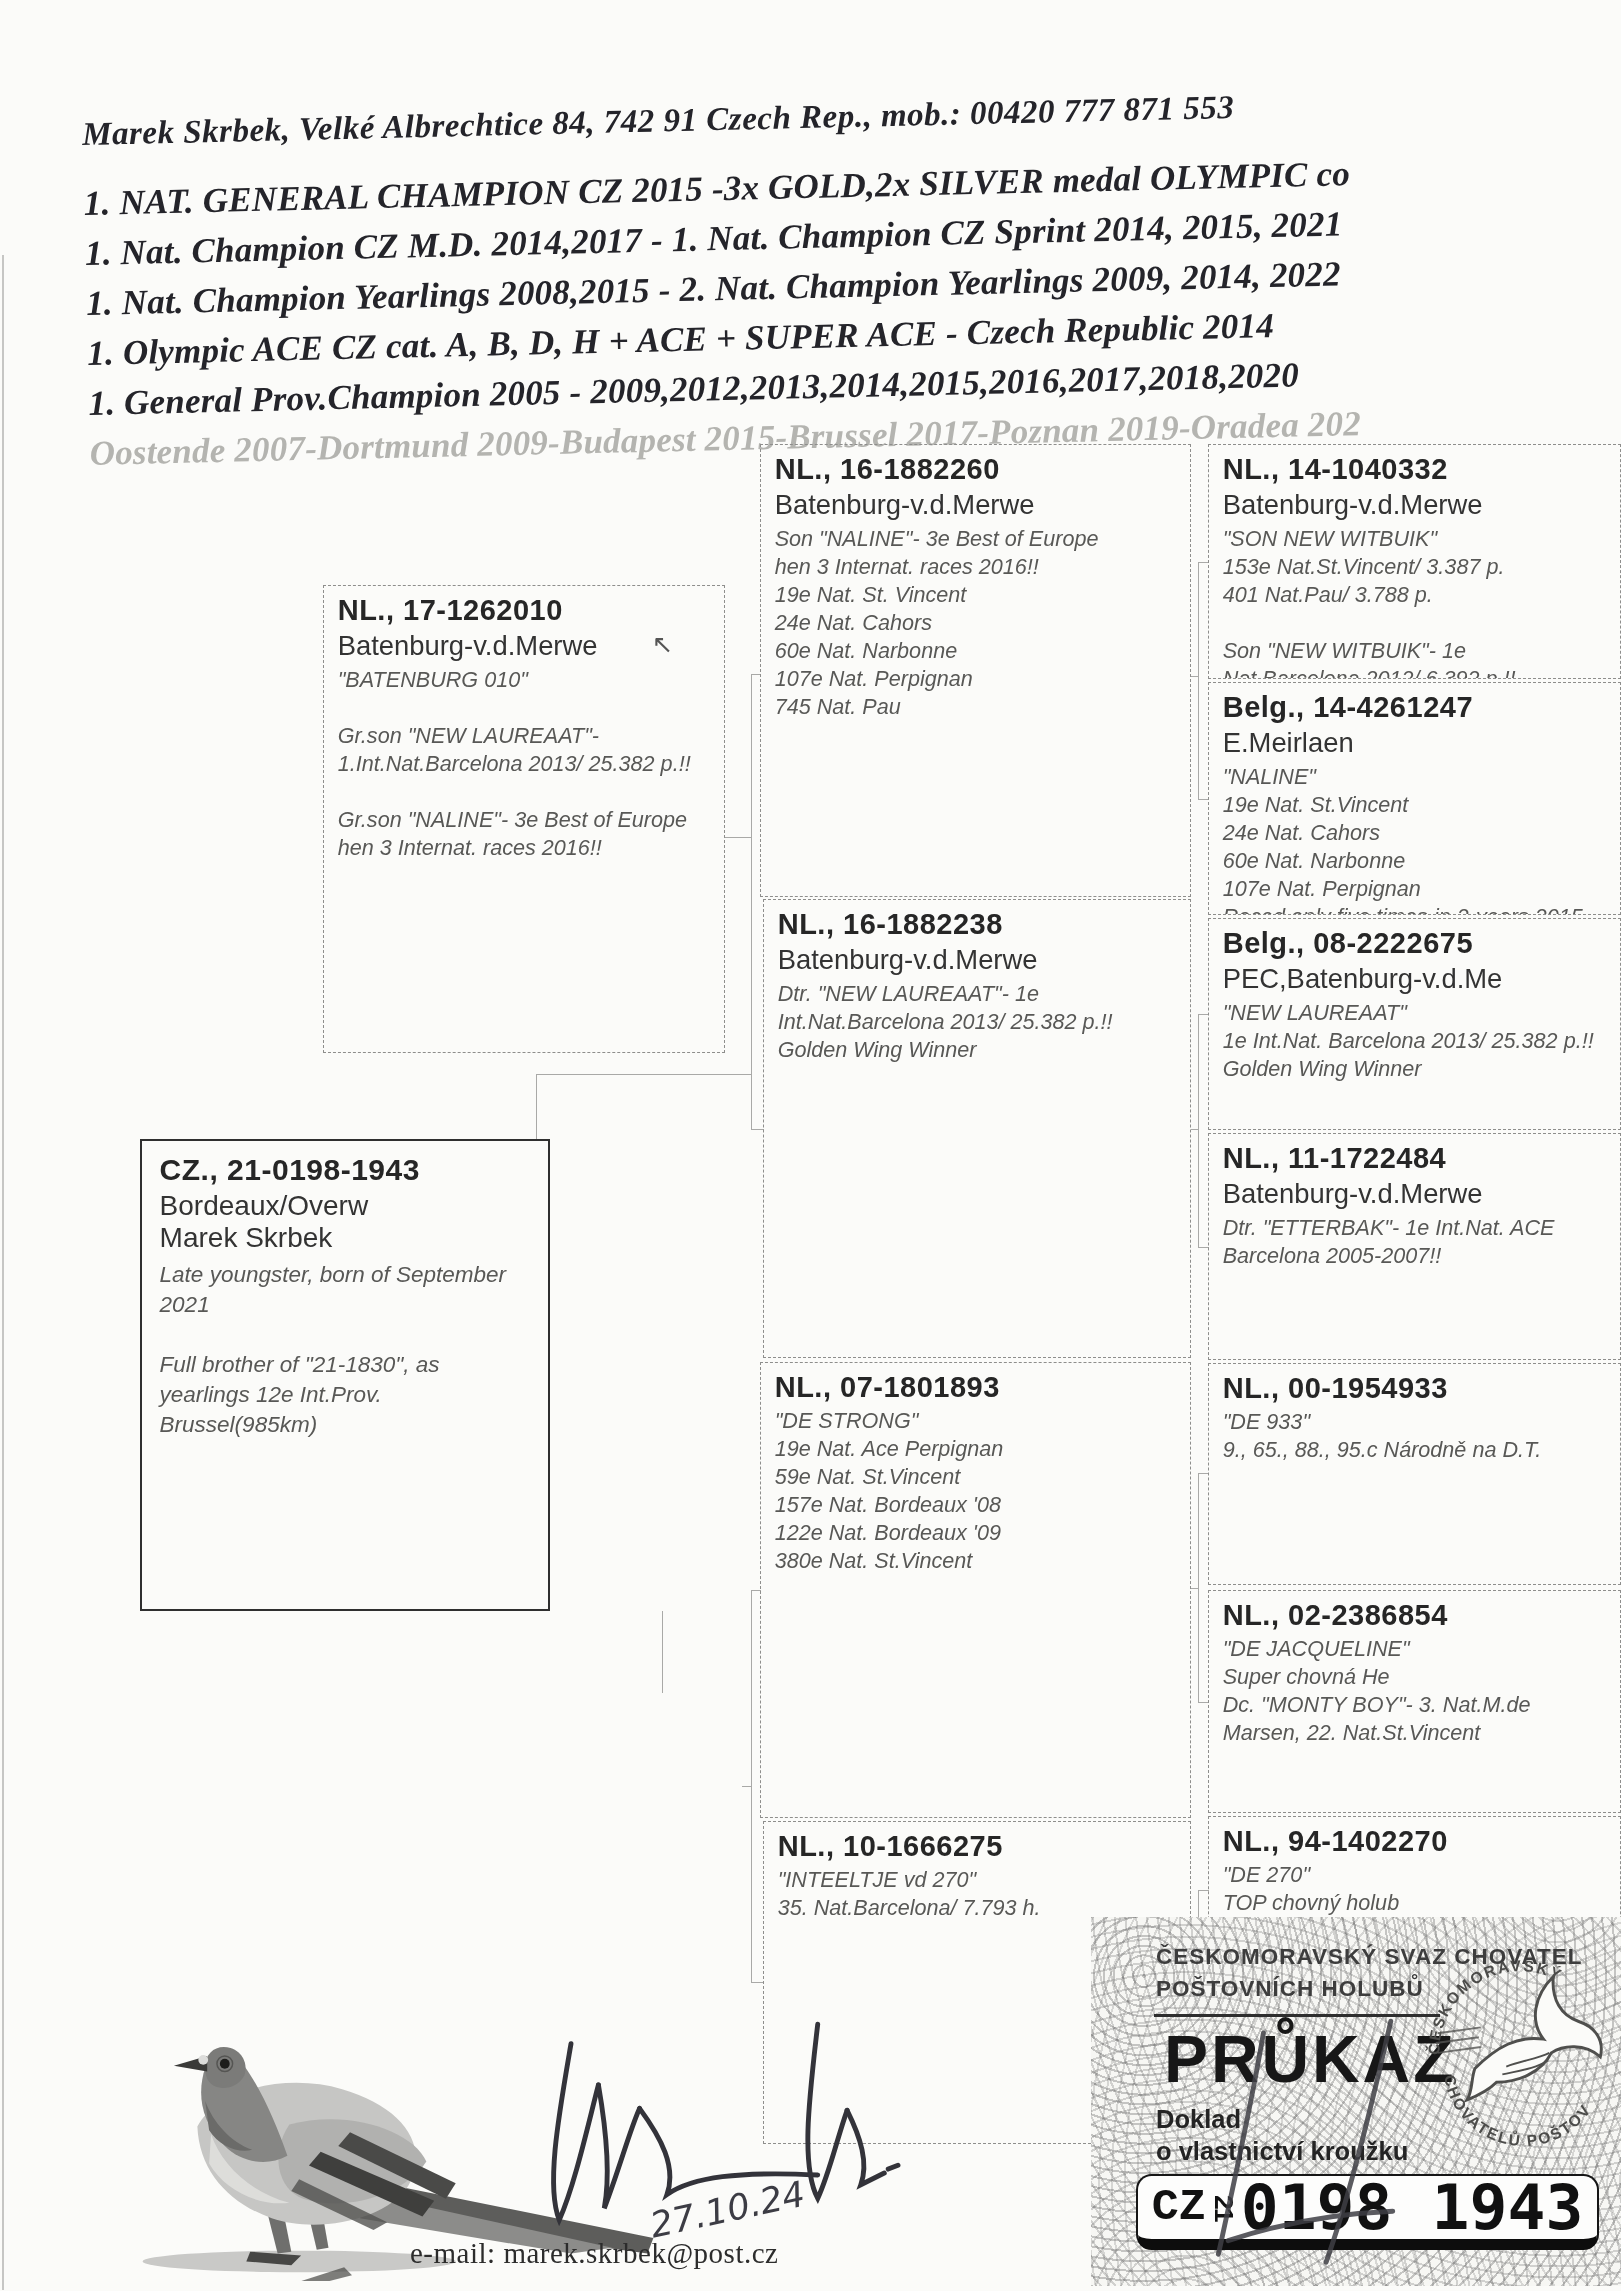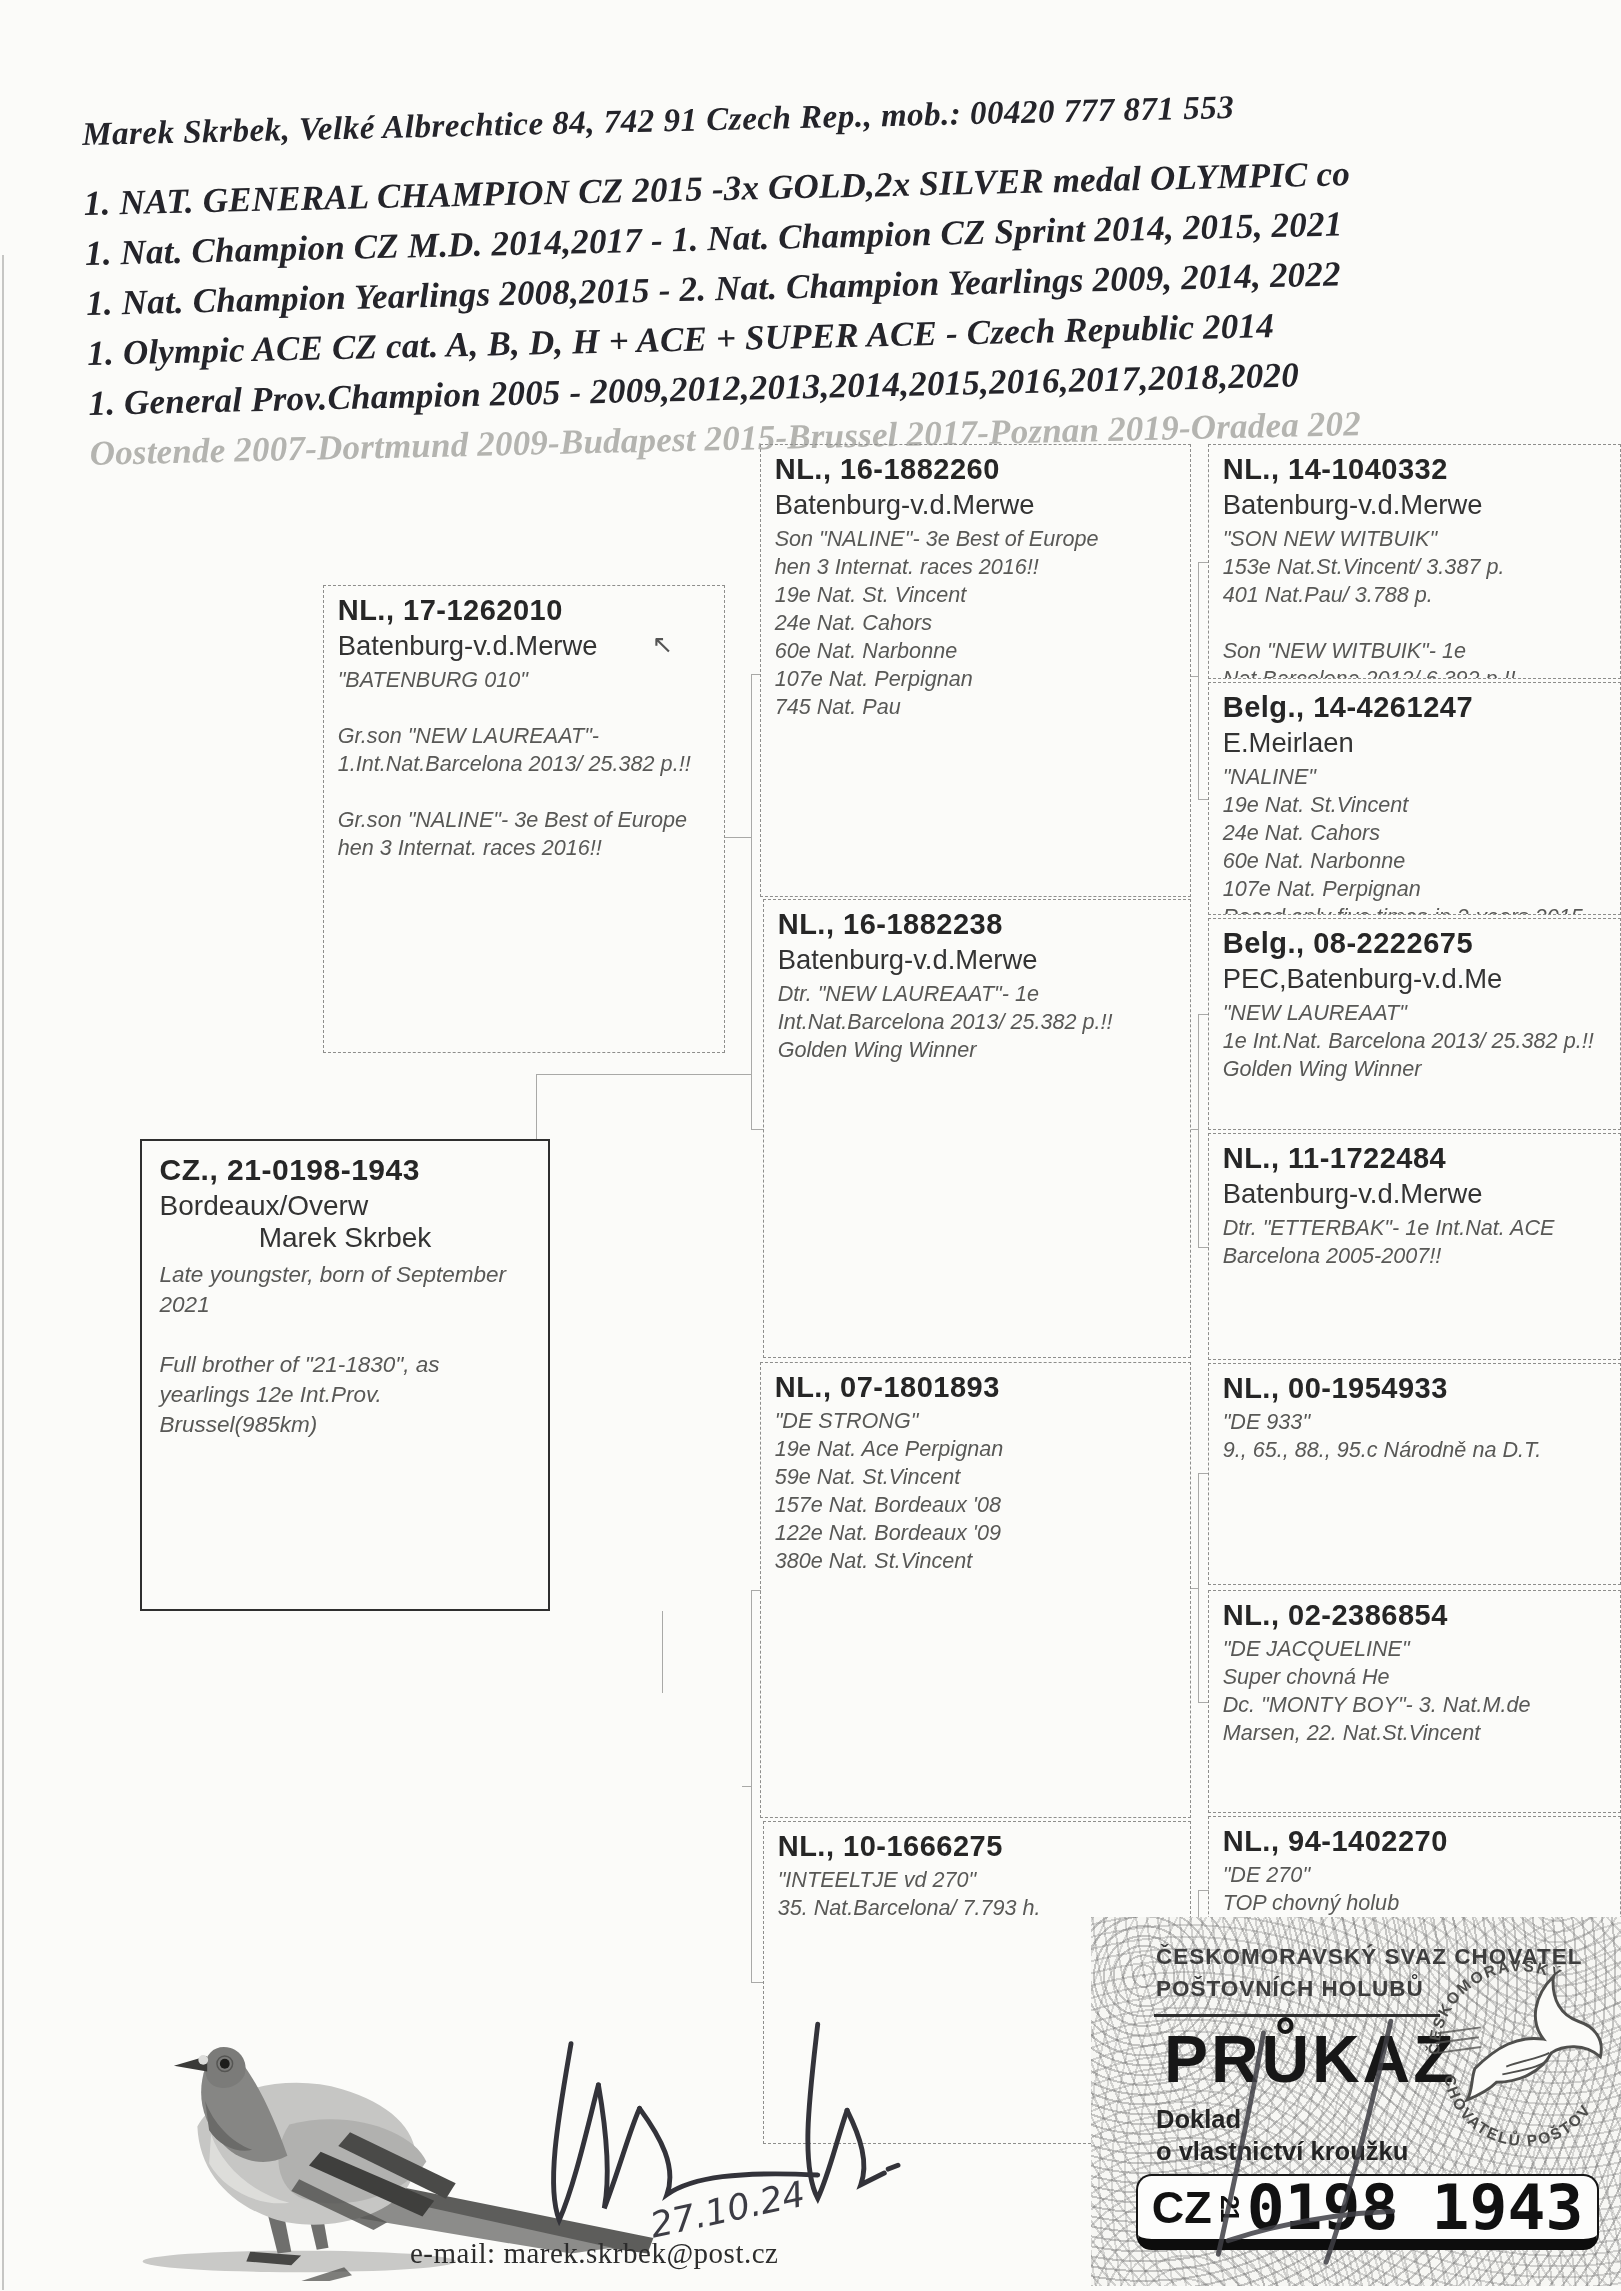--- a/index.html
+++ b/index.html
@@ -16,21 +16,21 @@
   .pbox{position:absolute;box-sizing:border-box;border:1px dashed #8e8e8c;padding:7.8px 13.7px;
         overflow:hidden;color:#2e2e2e;background:transparent;}
   .pbox .ring{font-size:29px;font-weight:700;letter-spacing:0.5px;color:#262626;margin-bottom:2.9px;}
   .pbox .name{font-size:27.4px;color:#333;margin-bottom:3.9px;}
   .pbox .name:empty{display:none;}
   .pbox .body{font-size:21.6px;font-style:italic;color:#585856;line-height:28px;white-space:pre-line;}
   .mk{position:absolute;font-weight:700;font-size:24.5px;color:#1f1f1f;}
   .subject{border:2.9px solid #2f2f2f;padding:11.8px 17.6px;}
   .subject .ring{font-size:30px;}
   .subject .name{font-size:28px;margin-bottom:0;}
-  .subject .owner2{font-size:28px;color:#333;margin-bottom:5.9px;text-align:center;}
+  .subject .owner2{font-size:28px;color:#333;margin-bottom:5.9px;}
   .subject .body{font-size:22.5px;line-height:30px;}
   .checkmark{position:absolute;right:51px;top:43px;font-size:25.5px;color:#555;font-style:normal;}
   
   .cl{position:absolute;background:#a9a9a7;}
   #page-edge{position:absolute;left:2px;top:255px;width:2px;height:2035px;background:#c6c6c4;}
   
   #stamp{position:absolute;left:1091px;top:1917px;width:530px;height:369px;overflow:hidden;
          background-color:#f7f7f4;
          background-image:
            repeating-radial-gradient(circle at 10% 16%, rgba(98,98,98,.34) 0 2px, rgba(0,0,0,0) 2px 9.8px),
@@ -39,21 +39,21 @@
            repeating-radial-gradient(circle at 112% 72%, rgba(98,98,98,.22) 0 2px, rgba(0,0,0,0) 2px 12.7px);}
   .stamp-org{position:absolute;left:65px;font-size:22.5px;font-weight:700;letter-spacing:1px;color:#3d3d3d;}
   #stamp-rule{position:absolute;left:63px;top:97px;width:286px;height:2.9px;background:#2e2e2e;}
   #stamp-title{position:absolute;left:73px;top:104px;font-size:66px;font-weight:900;
                letter-spacing:2.9px;color:#171717;}
   .stamp-doc{position:absolute;left:65px;font-size:25.5px;font-weight:700;color:#242424;}
   #ring-plate{position:absolute;left:45px;top:257px;width:463px;height:76px;box-sizing:border-box;
               background:#fdfdfc;border:2.9px solid #161616;border-bottom:11.8px solid #0d0d0d;
               border-radius:15.7px;display:flex;align-items:center;padding:0 13.7px;}
   #ring-plate .rp{font-family:"DejaVu Sans Mono",monospace;font-weight:700;font-size:63px;color:#111;}
-  #rp-country{font-family:Liberation Sans, sans-serif;font-weight:700;font-size:45px;color:#111;text-align:right;}
+  #rp-country{font-family:Liberation Mono, monospace;font-weight:700;font-size:45px;color:#111;text-align:right;}
   #rp-year{writing-mode:vertical-rl;font-size:26.5px;font-weight:700;color:#111;margin:0 2px 0 2px;
            letter-spacing:-2px;}
   #rp-gap{flex:1;}
   
   #email{position:absolute;left:410px;top:2237px;font-family:Liberation Serif, serif;
          font-size:29px;color:#2c2c2c;letter-spacing:0.5px;}
   svg{position:absolute;}
 </style>
 </head>
 <body>

